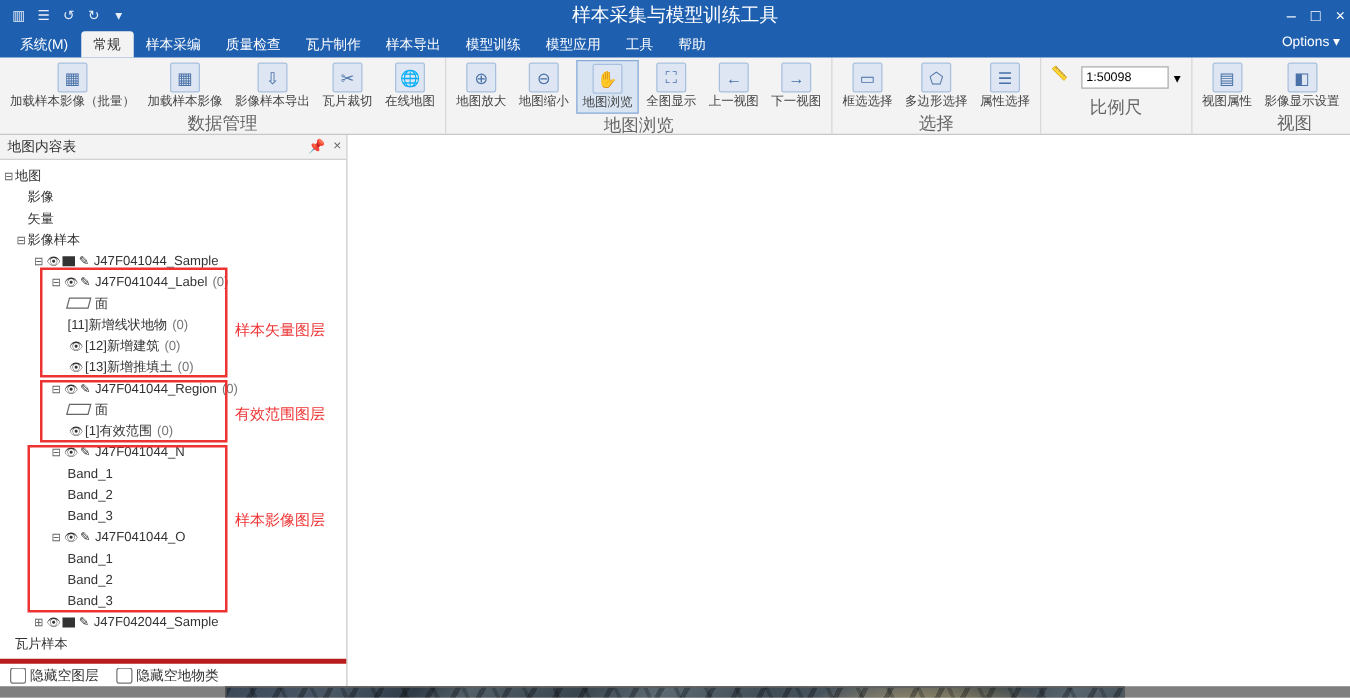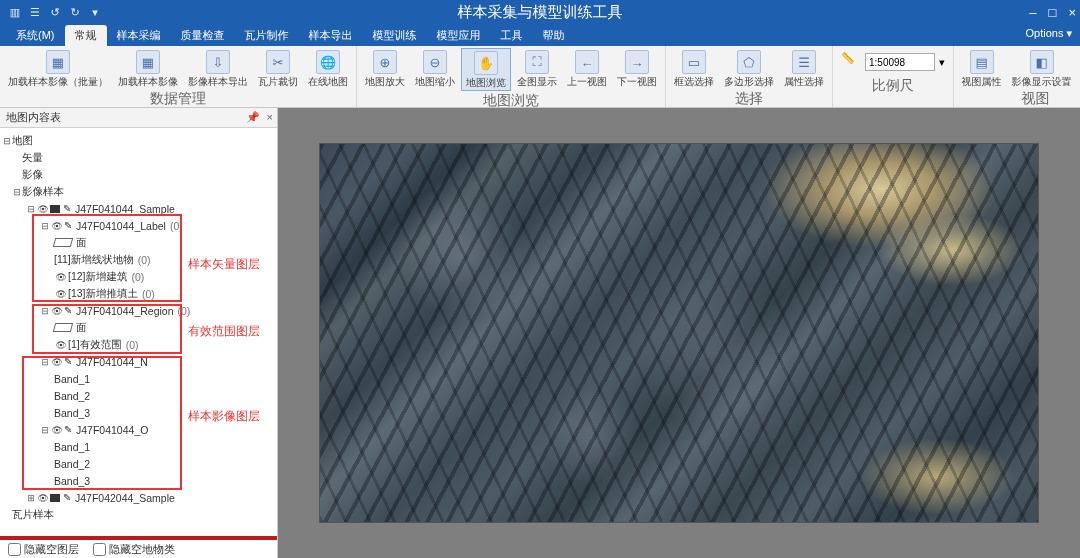--- a/index.html
+++ b/index.html
@@ -25,21 +25,21 @@
   .rgroup .glabel { text-align: center; font-size: 14px; color: #666; padding: 1px 0; }
   .rbtn { display: flex; flex-direction: column; align-items: center; padding: 2px 4px; cursor: pointer; min-width: 36px; }
   .rbtn .ic { width: 24px; height: 24px; background: #dde6f2; border: 1px solid #a8c0de; border-radius: 2px; margin-bottom: 2px; display: flex; align-items: center; justify-content: center; font-size: 13px; color: #4a72a8; }
   .rbtn .lbl { font-size: 10px; color: #444; text-align: center; white-space: nowrap; line-height: 1.1; }
   .rbtn.wide { min-width: 72px; }
   .rbtn.sel { background: #d8e4f2; border: 1px solid #88aad6; }
   .scalebox { display: flex; align-items: center; gap: 4px; padding: 4px; }
   .scalebox input { width: 70px; height: 18px; font-size: 10px; border: 1px solid #aaa; padding: 0 3px; }
   
   
-  .main { display: flex; height: calc(558px - 24px - 22px - 62px); }
+  .main { display: flex; height: calc(558px - 24px - 22px - 62px); flex-direction: column; }
   
   
   .leftpanel { width: 278px; border-right: 1px solid #c8c8c8; display: flex; flex-direction: column; background: #fff; }
   .panehdr { height: 20px; background: #f3f3f3; border-bottom: 1px solid #d0d0d0; display: flex; align-items: center; padding: 0 6px; font-size: 11px; color: #333; position: relative; }
   .panehdr .pctl { position: absolute; right: 4px; display: flex; gap: 6px; color: #666; }
   .tree { flex: 1; overflow: auto; padding: 4px 4px 4px 2px; position: relative; }
   .tnode { display: flex; align-items: center; height: 17px; font-size: 10.5px; color: #333; white-space: nowrap; }
   .tnode .tog { width: 10px; text-align: center; color: #666; font-size: 9px; }
   .tnode .eye { width: 14px; text-align: center; color: #333; font-size: 9px; }
   .tnode .swatch { width: 10px; height: 8px; background: #333; margin-right: 3px; }
@@ -209,25 +209,25 @@
         <span>×</span>
       </div>
     </div>
     <div class="tree">
       <div class="tnode">
           <span class="tog">⊟</span>
           <span>地图</span>
         </div>
       <div class="tnode ind1">
           <span class="tog"> </span>
-          <span>矢量</span>
+          <span>影像</span>
         </div>
       <div class="tnode ind1">
           <span class="tog"> </span>
-          <span>影像</span>
+          <span>矢量</span>
         </div>
       <div class="tnode ind1">
           <span class="tog">⊟</span>
           <span>影像样本</span>
         </div>
       <div class="tnode ind2">
           <span class="tog">⊟</span>
           <span class="eye">👁</span>
           <span class="swatch"></span>
           <span class="pen">✎</span>

